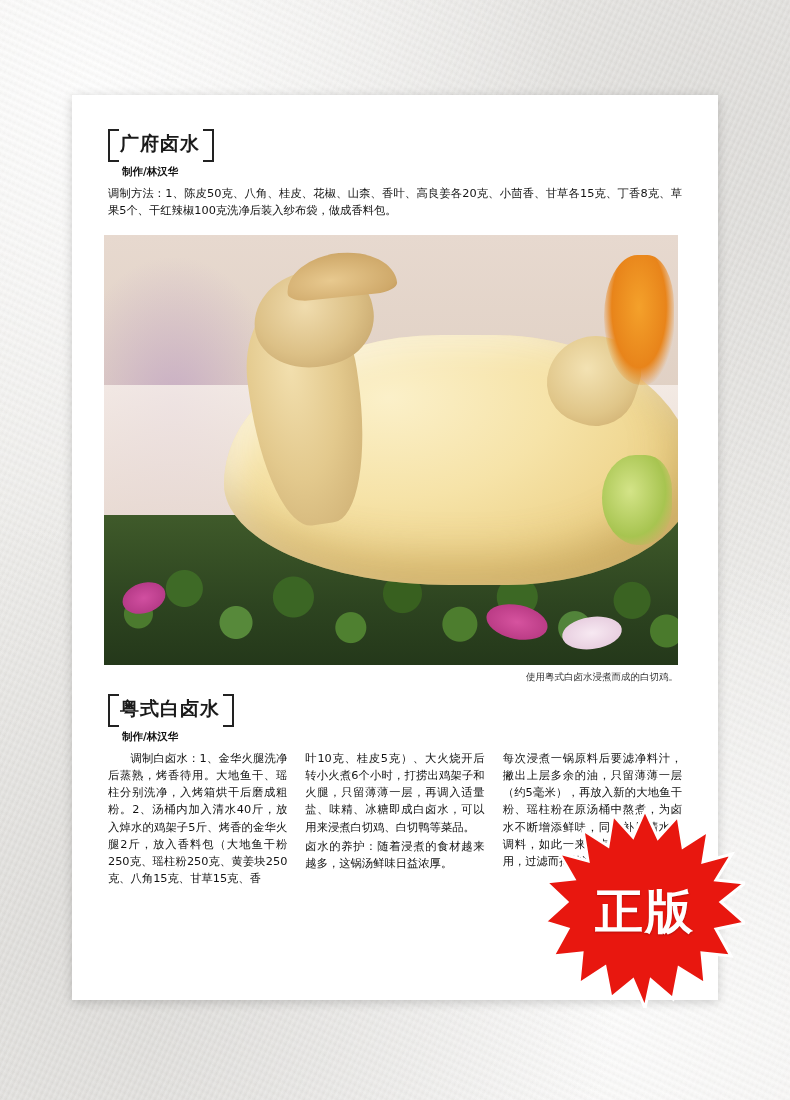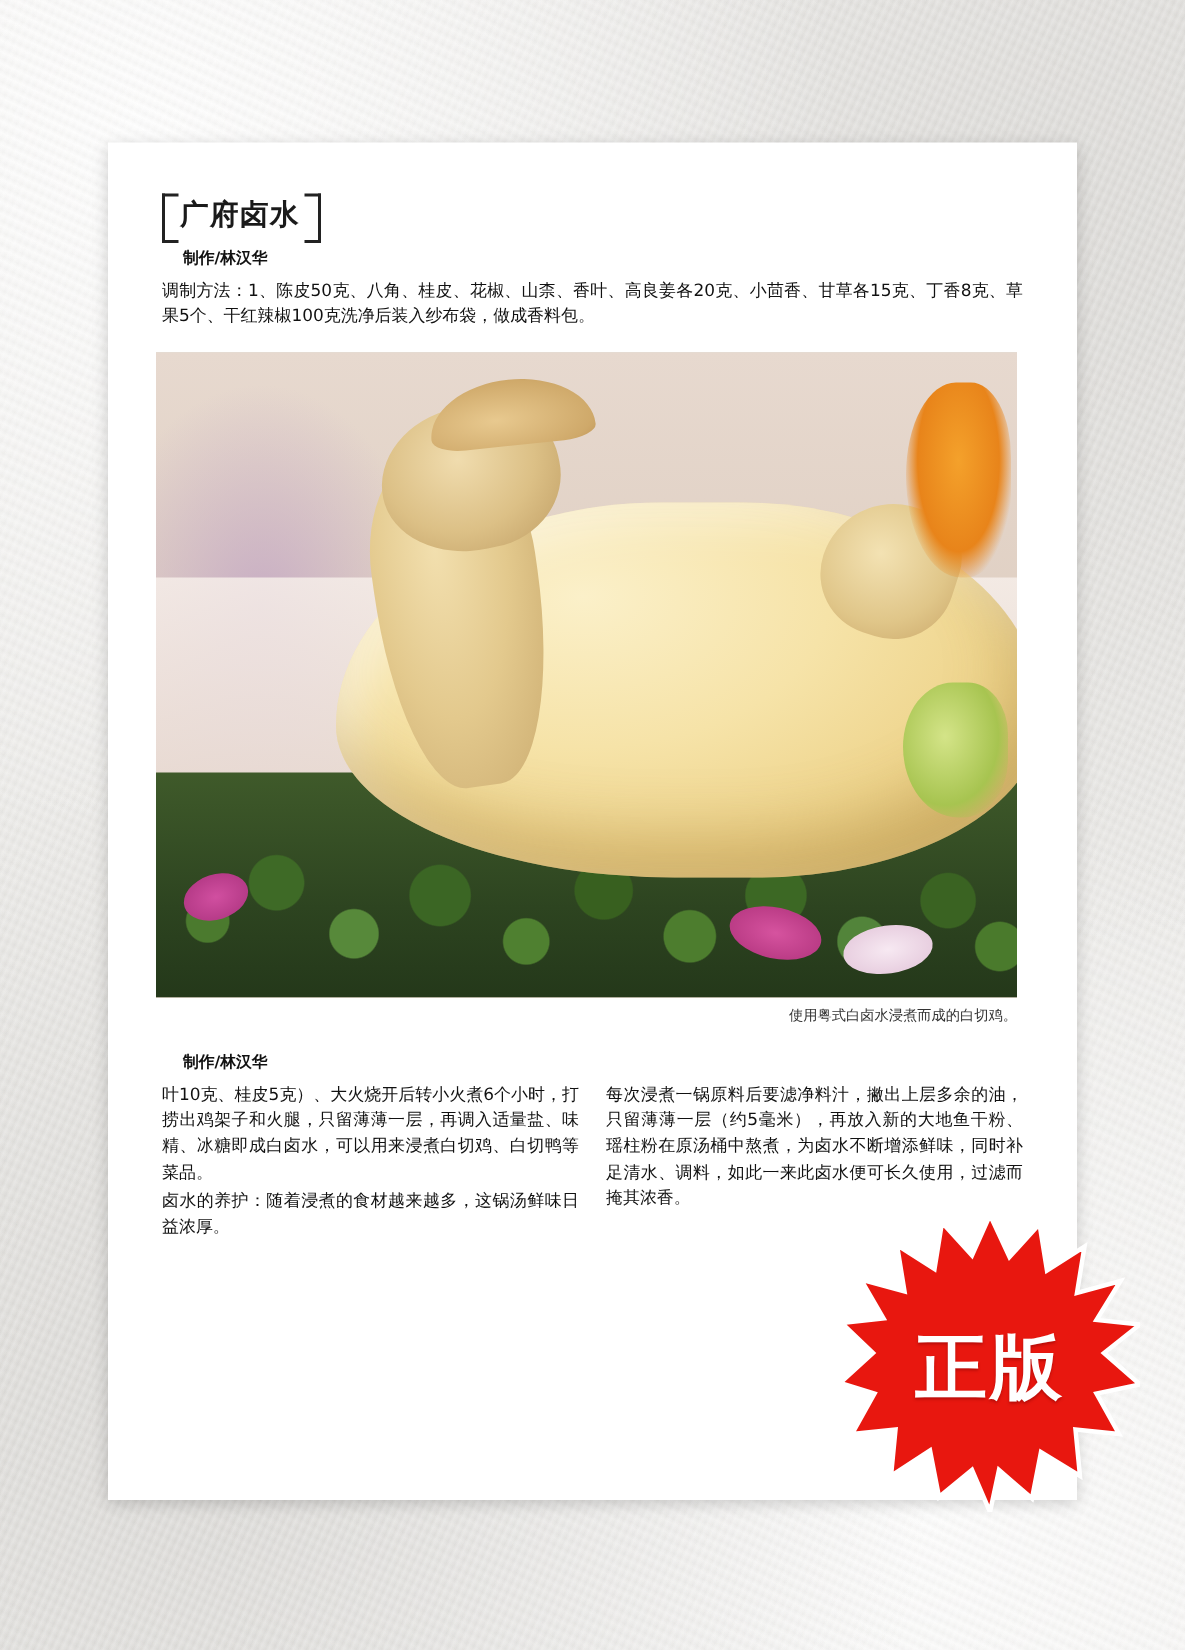--- a/index.html
+++ b/index.html
@@ -272,21 +272,21 @@
   .bottom-block {
     padding: 10px 36px 0 36px;
   }
   .bottom-cols {
     margin-top: 4px;
   }
 
   
   .stamp {
     position: absolute;
-    left: 560px;
+    left: 545px;
     top: 808px;
     width: 200px;
     height: 200px;
     pointer-events: none;
   }
   .stamp svg { display: block; }
   .stamp-text {
     position: absolute;
     inset: 0;
     display: flex;
@@ -334,22 +334,26 @@
         <div class="ph-flower-o"></div>
         <div class="ph-veg"></div>
         <div class="ph-flower-p1"></div>
         <div class="ph-flower-p2"></div>
         <div class="ph-flower-w"></div>
       </div>
       <div class="caption">使用粤式白卤水浸煮而成的白切鸡。</div>
     </div>
 
     <div class="bottom-block">
+      <div class="section-title">粤式白卤水</div>
       <div class="byline">制作/林汉华</div>
       <div class="cols bottom-cols">
+        <div class="col">
+          <p class="indent">调制白卤水：1、金华火腿洗净后蒸熟，烤香待用。大地鱼干、瑶柱分别洗净，入烤箱烘干后磨成粗粉。2、汤桶内加入清水40斤，放入焯水的鸡架子5斤、烤香的金华火腿2斤，放入香料包（大地鱼干粉250克、瑶柱粉250克、黄姜块250克、八角15克、甘草15克、香</p>
+        </div>
         <div class="col">
           <p>叶10克、桂皮5克）、大火烧开后转小火煮6个小时，打捞出鸡架子和火腿，只留薄薄一层，再调入适量盐、味精、冰糖即成白卤水，可以用来浸煮白切鸡、白切鸭等菜品。</p>
           <p>卤水的养护：随着浸煮的食材越来越多，这锅汤鲜味日益浓厚。</p>
         </div>
         <div class="col">
           <p>每次浸煮一锅原料后要滤净料汁，撇出上层多余的油，只留薄薄一层（约5毫米），再放入新的大地鱼干粉、瑶柱粉在原汤桶中熬煮，为卤水不断增添鲜味，同时补足清水、调料，如此一来此卤水便可长久使用，过滤而掩其浓香。</p>
         </div>
       </div>
     </div>
 

